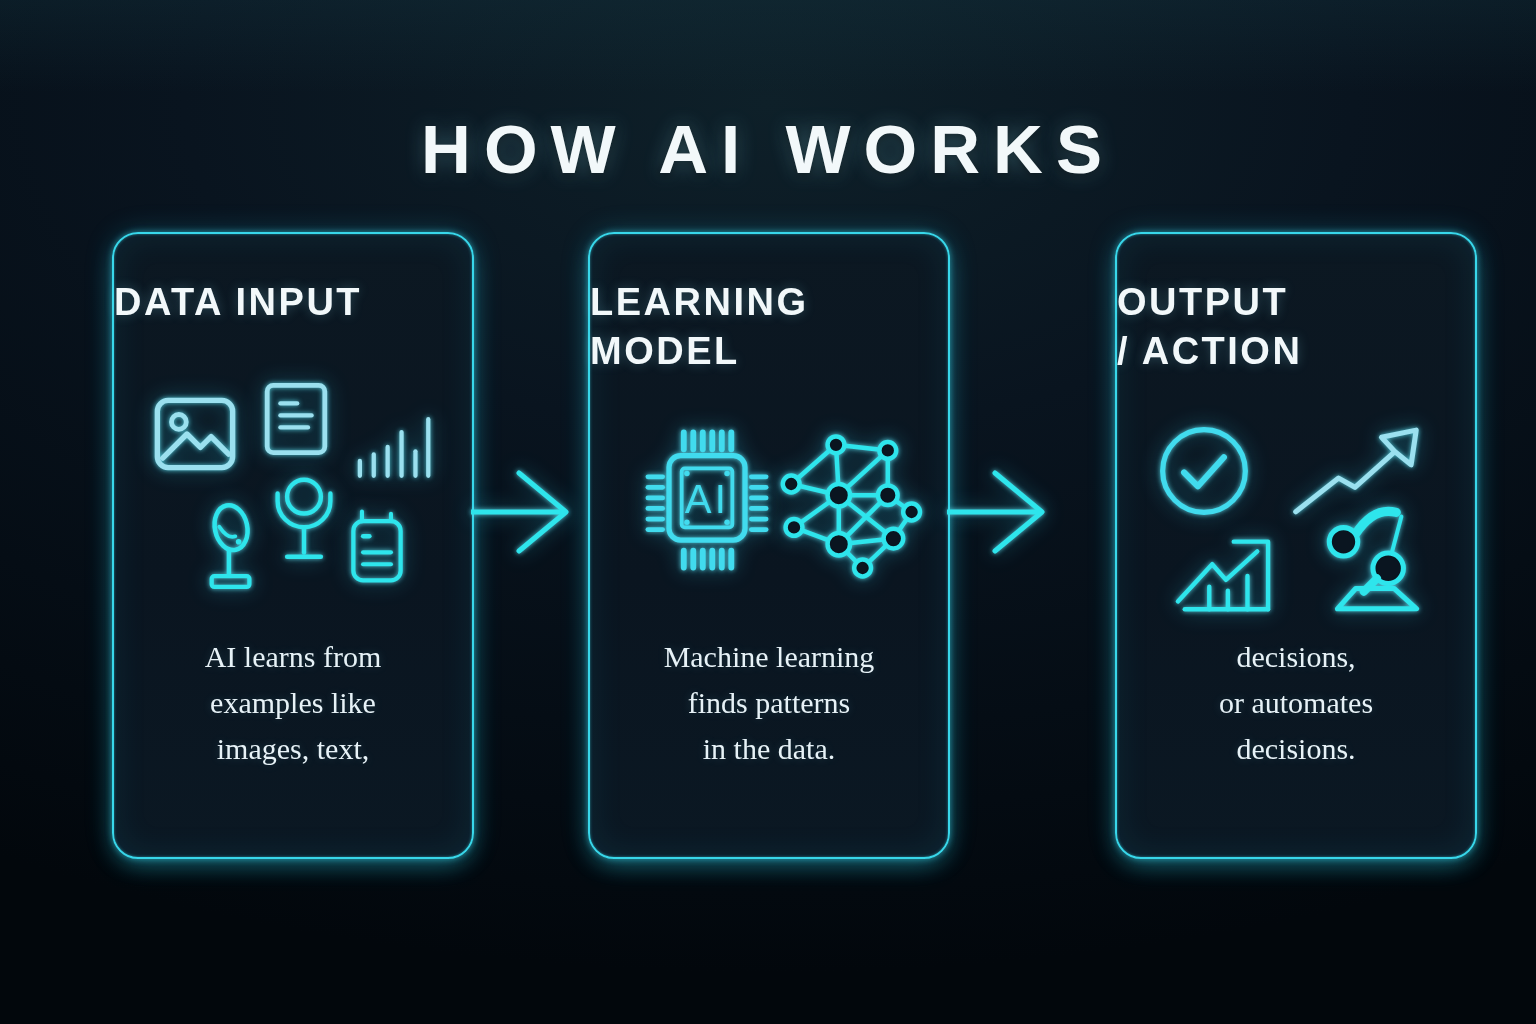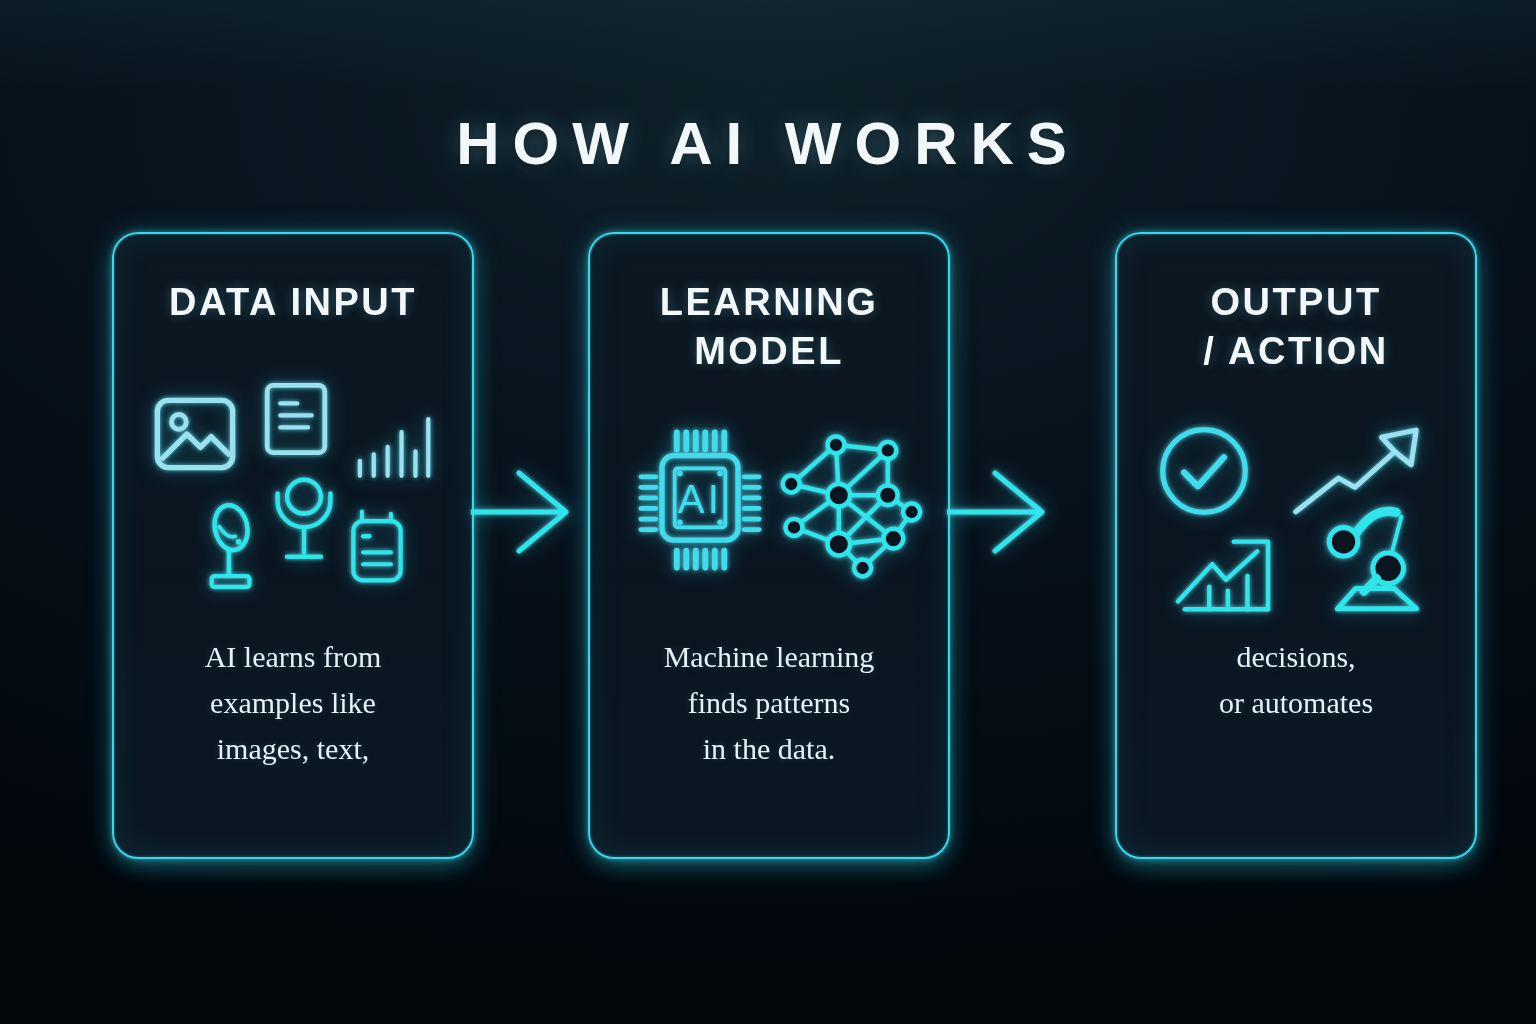--- a/index.html
+++ b/index.html
@@ -16,40 +16,40 @@
   html,body{margin:0;padding:0;}
   body{
     width:1536px;height:1024px;overflow:hidden;position:relative;
     font-family:"Liberation Sans",sans-serif;
     background:
       linear-gradient(180deg, rgba(26,70,82,.22) 0%, rgba(0,0,0,0) 9%),
       radial-gradient(100% 85% at 50% 10%, var(--background-glow) 0%, #09141f 38%, var(--background) 72%, #02070c 100%);
   }
   .title{
     position:absolute;top:62px;left:0;width:100%;text-align:center;
-    font-weight:700;font-size:60px;line-height:84px;letter-spacing:13px;
+    font-weight:700;font-size:69px;line-height:84px;letter-spacing:13px;
     color:var(--text-primary);
     text-shadow:0 0 20px rgba(140,225,245,.30), 0 2px 8px rgba(0,0,0,.65);
   }
   .card{
     position:absolute;top:232px;width:358px;height:623px;border-radius:26px;
     border:2px solid var(--border);
     background:linear-gradient(180deg,#0c1822 0%, #0a1520 55%, #0b1823 100%);
     box-shadow:
       0 0 6px rgba(56,215,234,.55),
       0 0 28px rgba(40,190,228,.22),
       0 10px 26px -6px rgba(46,220,240,.40),
       inset 0 0 3px rgba(56,215,234,.55),
       inset 0 0 34px rgba(40,190,228,.10);
   }
   #card-1{left:112px;}
   #card-2{left:588px;}
   #card-3{left:1115px;}
   .card-heading{
-    position:absolute;top:44px;left:0;right:0;text-align:center;
+    position:absolute;top:44px;left:0;right:0;
     font-weight:700;font-size:38px;line-height:49px;letter-spacing:2.5px;
     color:var(--text-primary);
     text-shadow:0 0 12px rgba(130,220,242,.28);
   }
   .card-body{
     position:absolute;top:400px;left:6px;right:6px;text-align:center;
     font-family:Liberation Serif, serif;
     font-weight:400;font-size:30px;line-height:46px;
     color:var(--text-body);
     text-shadow:0 0 10px rgba(130,220,242,.18);
@@ -69,21 +69,21 @@
   #arrow-1{left:471px;}
   #arrow-2{left:947px;}
   
   .i-image{left:38px;top:160px;}
   .i-doc{left:146px;top:146px;}
   .i-bars{left:240px;top:182px;}
   .i-deskmic{left:88px;top:262px;}
   .i-studiomic{left:152px;top:238px;}
   .i-recorder{left:234px;top:274px;}
   
-  .i-chip{left:44px;top:190px;}
+  .i-chip{left:51px;top:190px;}
   .i-neural{left:190px;top:198px;}
   
   .i-check{left:38px;top:188px;}
   .i-growth{left:172px;top:190px;}
   .i-chart{left:56px;top:294px;}
   .i-robot{left:206px;top:252px;}
 </style>
 </head>
 <body>
 
@@ -301,14 +301,15 @@
       <circle class="st bright node" cx="20" cy="55" r="14" stroke-width="5"></circle>
       <circle class="st bright node" cx="64" cy="81" r="15" stroke-width="5"></circle>
       <path class="st bright" d="M53 91 L40 104" stroke-width="8"></path>
       <path class="st bright" d="M14 121 L32 101 H70 L92 121 Z" stroke-width="5"></path>
     </svg>
   </span>
 
   <div class="card-body">
     <div>decisions,</div>
     <div>or automates</div>
+    <div>decisions.</div>
   </div>
 </section>
 
 </body></html>

